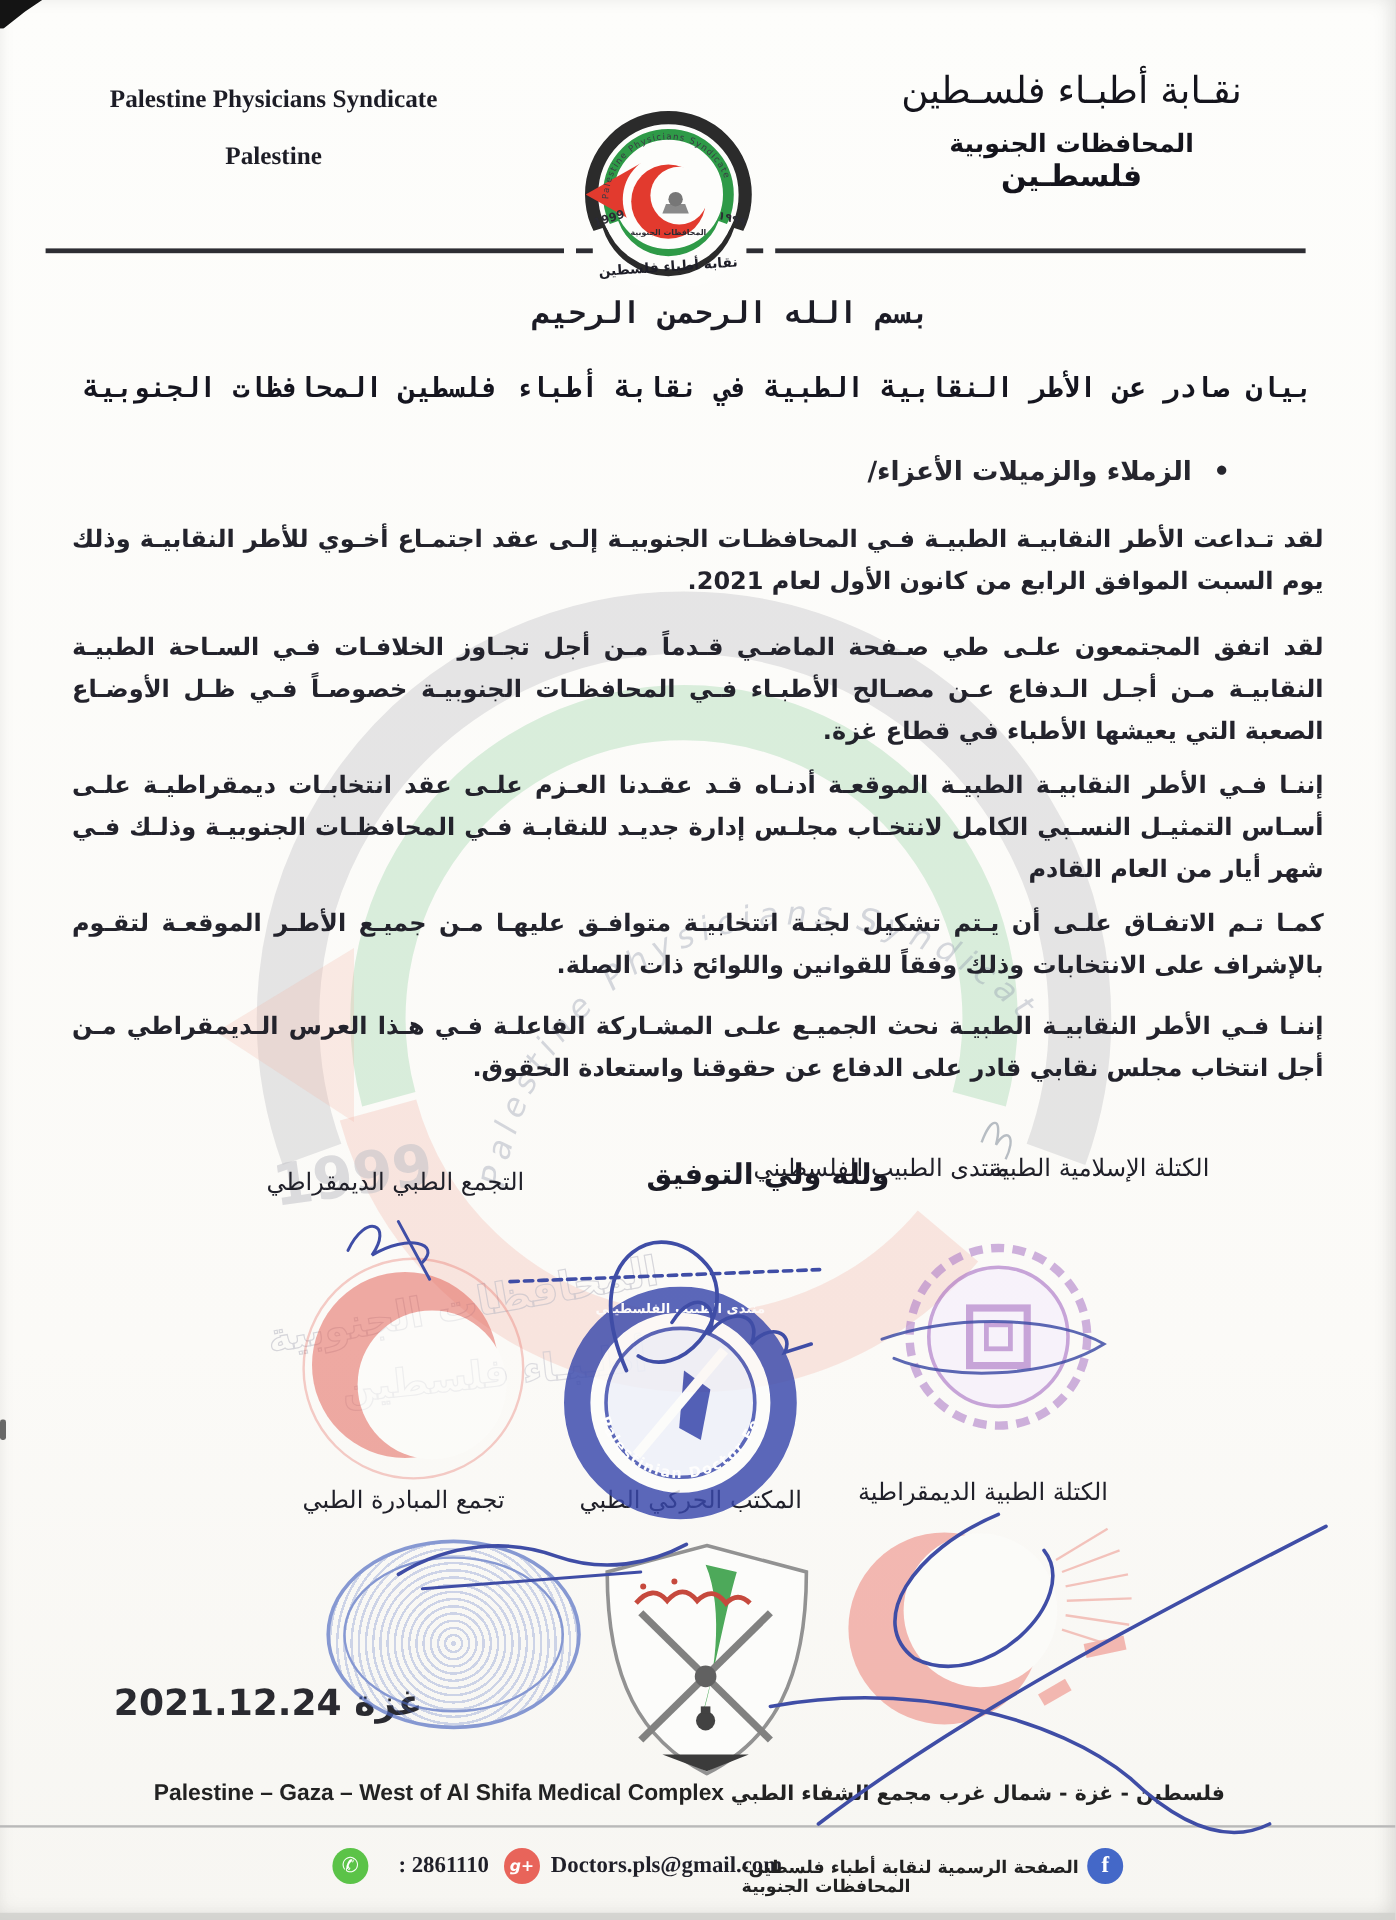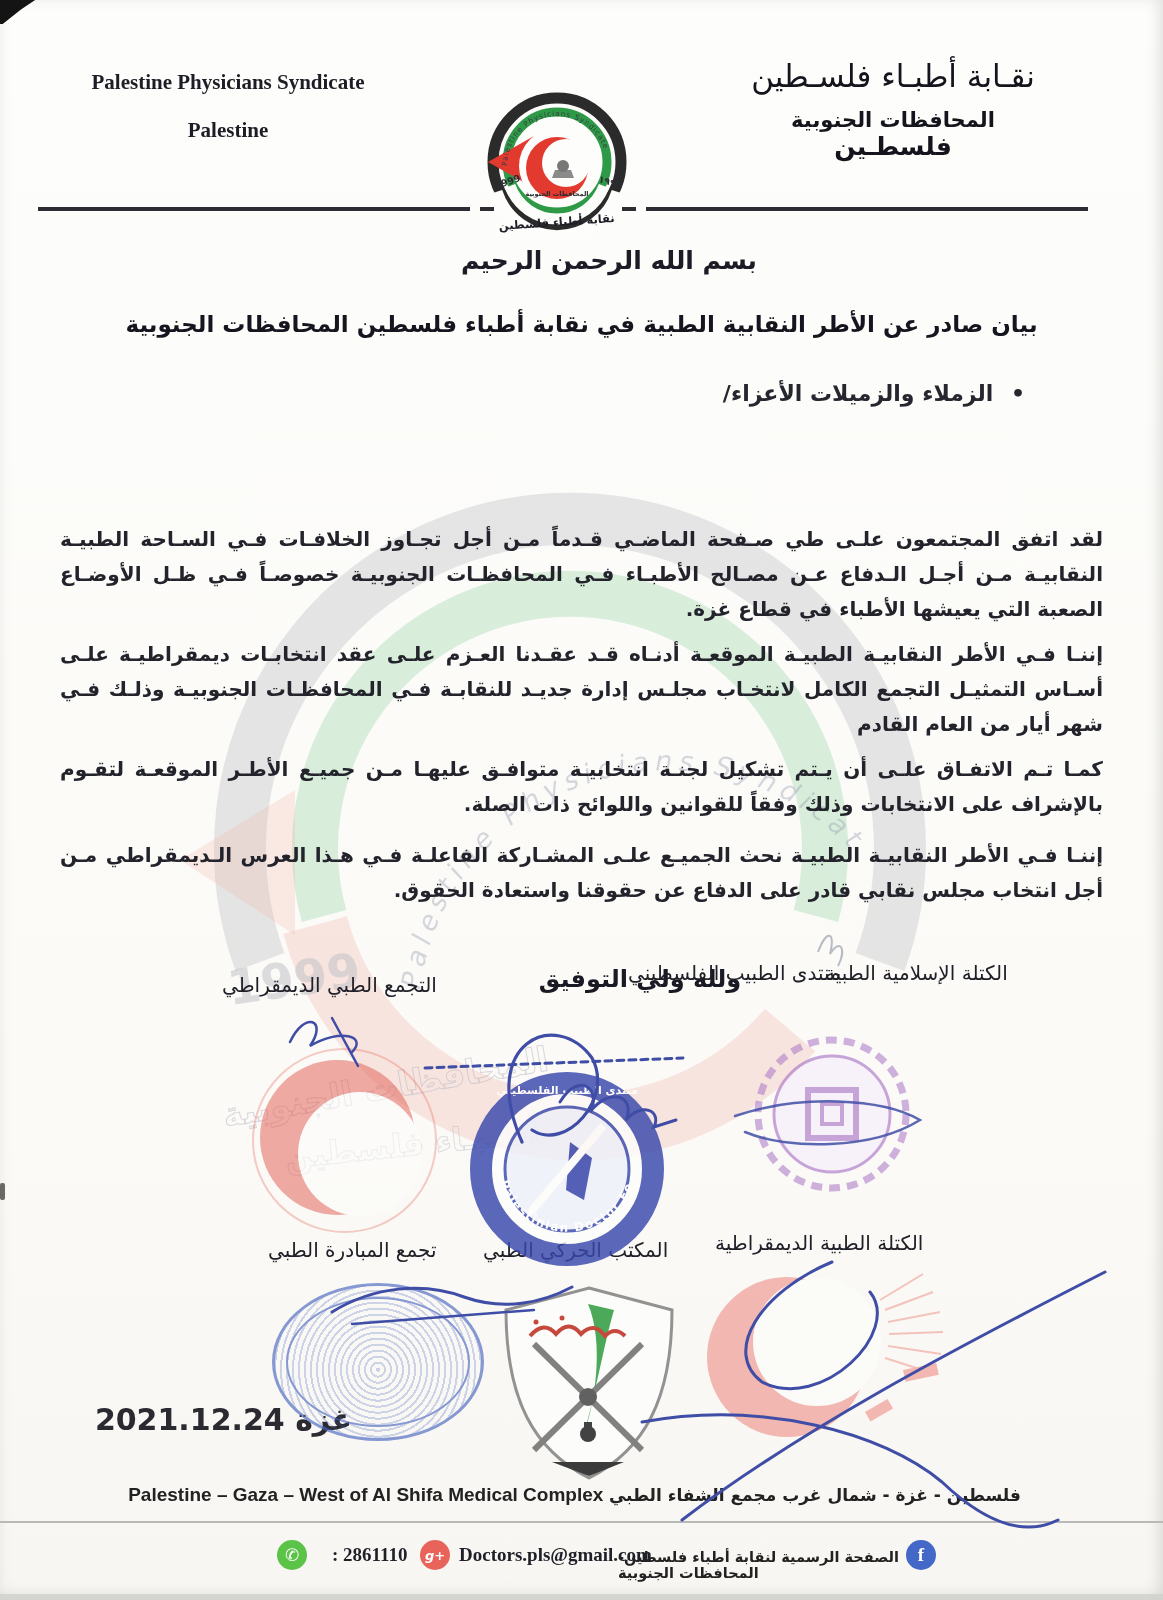--- a/index.html
+++ b/index.html
@@ -14,21 +14,21 @@
   .hdr-en{left:58px;top:70px;width:340px;text-align:center;
     font-family:"Liberation Serif",serif;font-weight:bold;font-size:21px;color:#1d1d26;}
   .hdr-en div{margin-bottom:23px;}
   .hdr-ar{right:60px;top:58px;width:420px;text-align:center;direction:rtl;color:#14141c;}
   .hdr-ar .l1{font-size:31px;font-weight:normal;letter-spacing:1px;}
   .hdr-ar .l2{font-size:21px;font-weight:bold;margin-top:14px;}
   .hdr-ar .l3{font-size:25px;font-weight:bold;margin-top:0;}
   .rule{height:4px;background:#2d2d33;top:207px;}
   .rule.dash{height:4px;}
   
-  .center-line{left:0;width:100%;text-align:center;direction:rtl;}
+  .center-line{left:0;width:100%;text-align:center;direction:rtl;font-family:Liberation Mono, monospace;}
   .basmala{top:246px;font-size:25px;font-weight:bold;padding-left:55px;box-sizing:border-box;color:#1c1c26;}
   .doc-title{top:311px;font-size:23px;font-weight:bold;color:#15151f;}
   .salutation{top:381px;right:138px;direction:rtl;font-size:22px;font-weight:bold;}
   .salutation .b{margin-left:10px;}
   .para{left:60px;width:1043px;direction:rtl;text-align:justify;text-align-last:right;
     font-size:20px;font-weight:bold;line-height:35px;color:#23232c;}
   .closing{top:926px;left:480px;width:320px;text-align:center;direction:rtl;
     font-size:24px;font-weight:bold;color:#1a1a24;}
   .sig{direction:rtl;font-size:20px;font-weight:normal;white-space:nowrap;color:#202029;}
   
@@ -122,34 +122,35 @@
 
   <div class="abs center-line basmala" style="z-index:2;">بسم الله الرحمن الرحيم</div>
 
   <div class="abs center-line doc-title" style="z-index:2;">بيان صادر عن الأطر النقابية الطبية في نقابة أطباء فلسطين المحافظات الجنوبية</div>
 
   <div class="abs salutation" style="z-index:2;">
     <span class="b">•</span>
     <span>الزملاء والزميلات الأعزاء/</span>
   </div>
 
+  <div class="abs para" style="top:432px;z-index:2;">لقد تـداعت الأطر النقابيـة الطبيـة فـي المحافظـات الجنوبيـة إلـى عقد اجتمـاع أخـوي للأطر النقابيـة وذلك يوم السبت الموافق الرابع من كانون الأول لعام 2021.</div>
   <div class="abs para" style="top:522px;z-index:2;">لقد اتفق المجتمعون علـى طي صـفحة الماضـي قـدماً مـن أجل تجـاوز الخلافـات فـي السـاحة الطبيـة النقابيـة مـن أجـل الـدفاع عـن مصـالح الأطبـاء فـي المحافظـات الجنوبيـة خصوصـاً فـي ظـل الأوضـاع الصعبة التي يعيشها الأطباء في قطاع غزة.</div>
-  <div class="abs para" style="top:637px;z-index:2;">إننـا فـي الأطر النقابيـة الطبيـة الموقعـة أدنـاه قـد عقـدنا العـزم علـى عقد انتخابـات ديمقراطيـة علـى أسـاس التمثيـل التجمع الكامل لانتخـاب مجلـس إدارة جديـد للنقابـة فـي المحافظـات الجنوبيـة وذلـك فـي شهر أيار من العام القادم</div>
+  <div class="abs para" style="top:637px;z-index:2;">إننـا فـي الأطر النقابيـة الطبيـة الموقعـة أدنـاه قـد عقـدنا العـزم علـى عقد انتخابـات ديمقراطيـة علـى أسـاس التمثيـل النسـبي الكامل لانتخـاب مجلـس إدارة جديـد للنقابـة فـي المحافظـات الجنوبيـة وذلـك فـي شهر أيار من العام القادم</div>
   <div class="abs para" style="top:752px;z-index:2;">كمـا تـم الاتفـاق علـى أن يـتم تشكيل لجنـة انتخابيـة متوافـق عليهـا مـن جميـع الأطـر الموقعـة لتقـوم بالإشراف على الانتخابات وذلك وفقاً للقوانين واللوائح ذات الصلة.</div>
   <div class="abs para" style="top:838px;z-index:2;">إننـا فـي الأطر النقابيـة الطبيـة نحث الجميـع علـى المشـاركة الفاعلـة فـي هـذا العرس الـديمقراطي مـن أجل انتخاب مجلس نقابي قادر على الدفاع عن حقوقنا واستعادة الحقوق.</div>
 
   <div class="abs closing" style="z-index:2;margin-top:39px;">ولله ولي التوفيق</div>
 
   <div class="abs sig" style="left:825px;top:961px;z-index:2;">الكتلة الإسلامية الطبية</div>
   <div class="abs sig" style="left:628px;top:961px;z-index:2;">منتدى الطبيب الفلسطيني</div>
   <div class="abs sig" style="left:222px;top:973px;z-index:2;">التجمع الطبي الديمقراطي</div>
 
   <div class="abs sig" style="left:715px;top:1231px;z-index:2;">الكتلة الطبية الديمقراطية</div>
   <div class="abs sig" style="left:483px;top:1238px;z-index:2;">المكتب الحركي الطبي</div>
-  <div class="abs sig" style="left:268px;top:1238px;z-index:2;">تجمع المبادرة الطبي</div>
+  <div class="abs sig" style="left:252px;top:1238px;z-index:2;">تجمع المبادرة الطبي</div>
 
   <div class="abs stamp" style="left:252px;top:1048px;width:185px;height:185px;opacity:.55;z-index:3;">
     <div class="crescent-red">
       <div style="position:absolute;inset:0;border:2px solid #e4675d;border-radius:50%;opacity:.6;"></div>
       <div class="c1" style="left:8px;top:12px;width:155px;height:155px;"></div>
       <div class="c2" style="left:46px;top:44px;width:124px;height:124px;"></div>
     </div>
   </div>
 
   <svg class="abs stamp" style="left:470px;top:1072px;opacity:.82;z-index:3;" width="195" height="195" viewBox="0 0 195 195">

